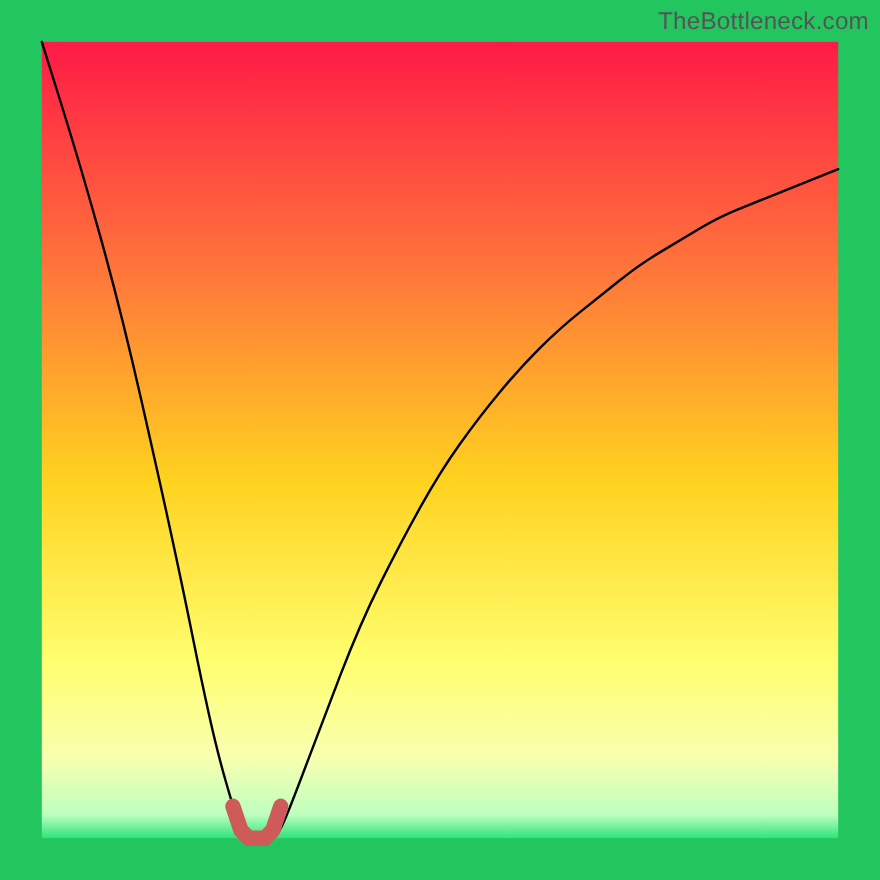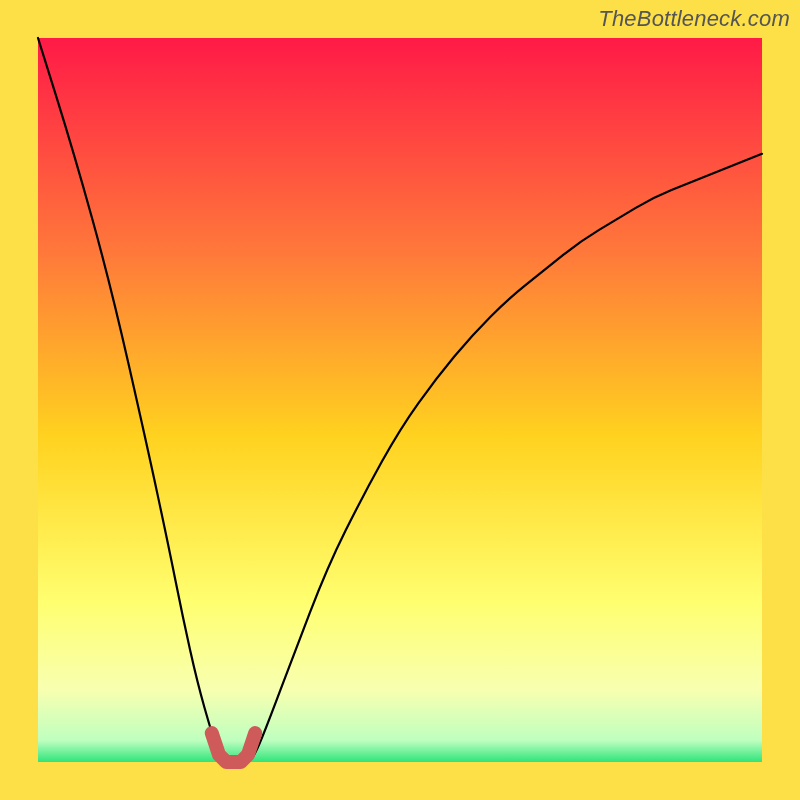--- a/index.html
+++ b/index.html
@@ -10,22 +10,21 @@
     background: #000;
     overflow: hidden;
     font-family: Arial, Helvetica, sans-serif;
   }
   .frame {
     position: absolute;
     left: 0;
     top: 0;
     width: 800px;
     height: 800px;
-    background: #fde047;
-    font-style: italic;
+    background: #22c55e;
   }
   .watermark {
     position: absolute;
     top: 6px;
     right: 10px;
     color: #555;
     font-size: 22px;
     letter-spacing: 0.2px;
     user-select: none;
   }

